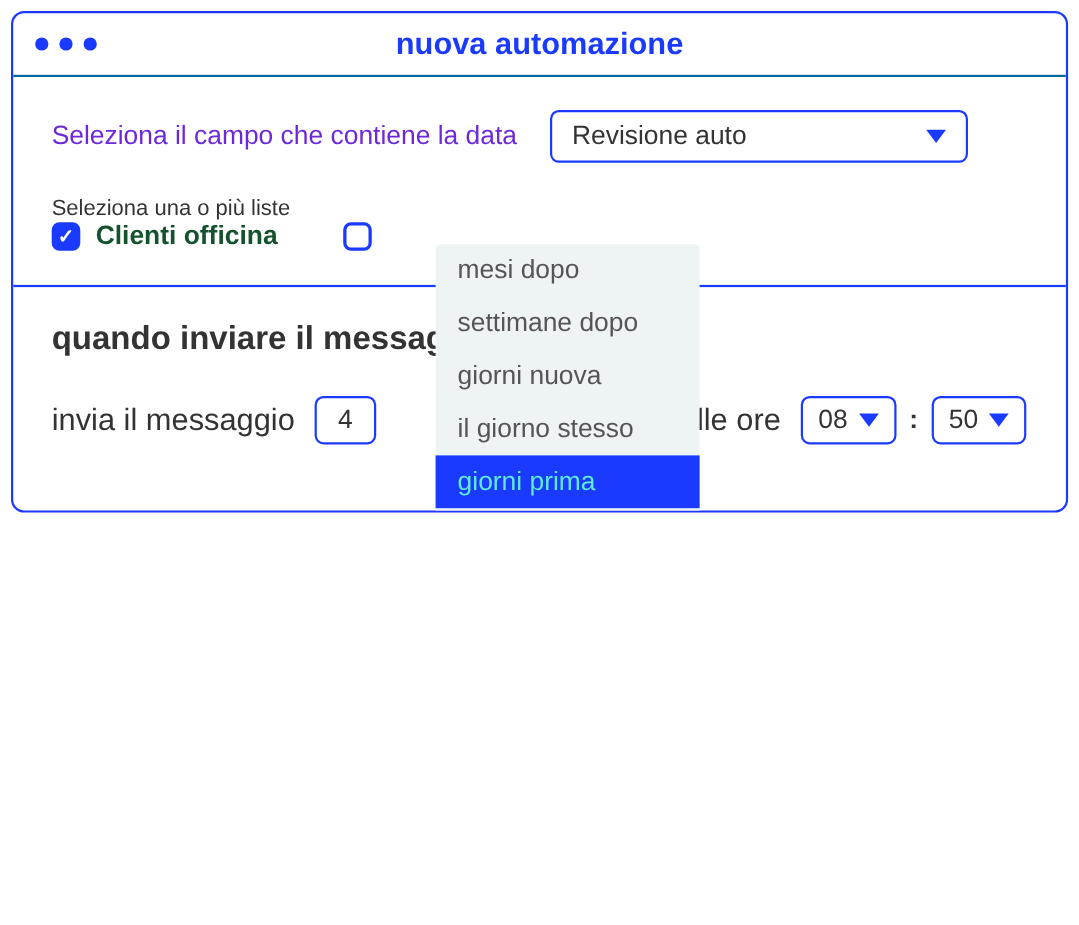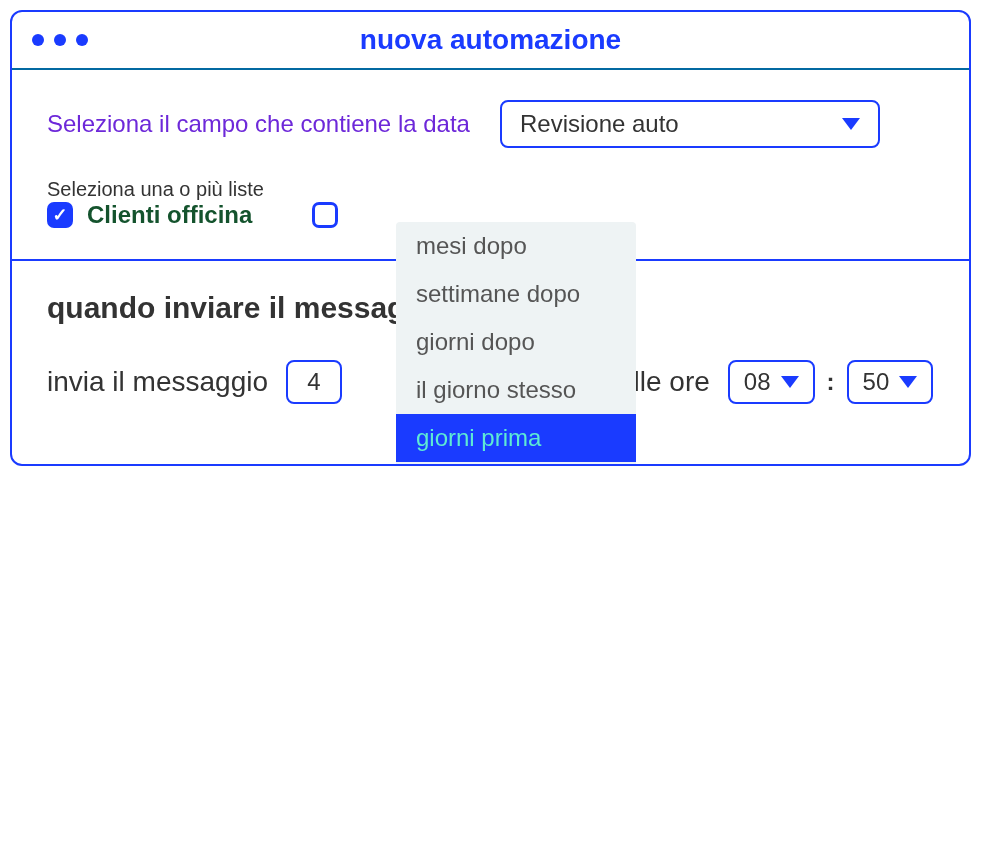--- a/index.html
+++ b/index.html
@@ -232,21 +232,21 @@
     <div class="section-heading">quando inviare il messaggio?</div>
     <div class="timing-row">
       <span class="timing-label">invia il messaggio</span>
       <div class="number-input">
         <span>4</span>
       </div>
       <div class="dropdown-container">
         <div class="dropdown-menu">
           <div class="dropdown-option">mesi dopo</div>
           <div class="dropdown-option">settimane dopo</div>
-          <div class="dropdown-option">giorni dopo</div>
+          <div class="dropdown-option">giorni nuova</div>
           <div class="dropdown-option">il giorno stesso</div>
           <div class="dropdown-option selected">giorni prima</div>
           <div class="dropdown-option">settimane prima</div>
 
         </div>
       </div>
       <span class="timing-label">alle ore</span>
       <div class="time-group">
         <div class="time-select">
           <span>08</span>

